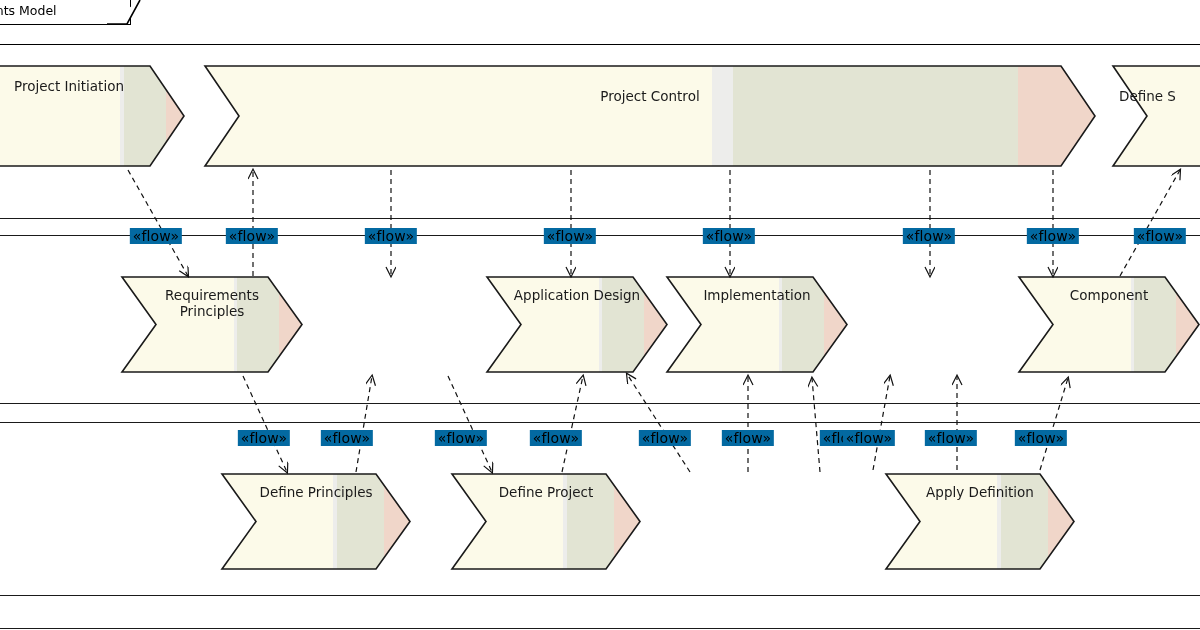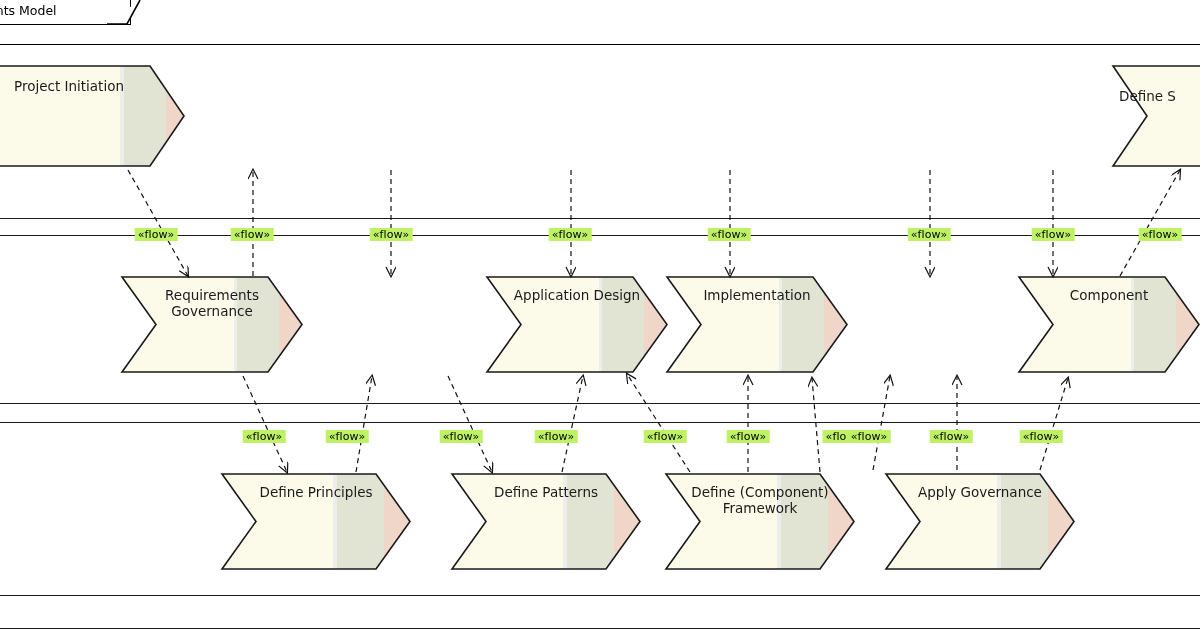--- a/index.html
+++ b/index.html
@@ -103,23 +103,23 @@
     color:#1a1a1a;
     white-space:pre-line;
     pointer-events:none;
   }
   .chev.tall .label{ top:12px; }
 
   
   .flowlbl{
     position:absolute;
     transform:translateX(-50%);
-    font-size:11px;
+    font-size:14px;
     color:#000;
-    background:#bef264;
+    background:#0369a1;
     padding:0 3px;
     white-space:nowrap;
     letter-spacing:.1px;
   }
 
   
   #connectors{
     position:absolute;
     left:0; top:0;
     width:1200px; height:630px;
@@ -155,20 +155,35 @@
       <div class="b-pink" style="flex:1 1 auto"></div>
     </div>
     <div class="outline">
       <svg viewBox="0 0 230 100" preserveAspectRatio="none">
         <polygon points="0,0 196,0 230,50 196,100 0,100 34,50" fill="none" stroke="#1a1a1a" stroke-width="1.6" vector-effect="non-scaling-stroke"></polygon>
       </svg>
     </div>
     <div class="label">Project Initiation</div>
   </div>
 
+  <div class="chev tall" style="left:205px; top:66px; width:890px; height:100px;">
+    <div class="shadow"></div>
+    <div class="fillbands">
+      <div class="b-cream" style="flex:0 0 57%"></div>
+      <div class="b-grey" style="flex:0 0 2.3%"></div>
+      <div class="b-sage" style="flex:0 0 32%"></div>
+      <div class="b-pink" style="flex:1 1 auto"></div>
+    </div>
+    <div class="outline">
+      <svg viewBox="0 0 890 100" preserveAspectRatio="none">
+        <polygon points="0,0 856,0 890,50 856,100 0,100 34,50" fill="none" stroke="#1a1a1a" stroke-width="1.6" vector-effect="non-scaling-stroke"></polygon>
+      </svg>
+    </div>
+    <div class="label" style="top:22px;">Project Control</div>
+  </div>
 
   <div class="chev tall" style="left:1113px; top:66px; width:230px; height:100px;">
     <div class="shadow"></div>
     <div class="fillbands">
       <div class="b-cream" style="flex:0 0 72%"></div>
 
     </div>
     <div class="outline">
       <svg viewBox="0 0 230 100" preserveAspectRatio="none">
         <polygon points="0,0 196,0 230,50 196,100 0,100 34,50" fill="none" stroke="#1a1a1a" stroke-width="1.6" vector-effect="non-scaling-stroke"></polygon>
@@ -184,21 +199,21 @@
       <div class="b-grey" style="flex:0 0 2%"></div>
       <div class="b-sage" style="flex:0 0 23%"></div>
       <div class="b-pink" style="flex:1 1 auto"></div>
     </div>
     <div class="outline">
       <svg viewBox="0 0 180 95" preserveAspectRatio="none">
         <polygon points="0,0 146,0 180,47.5 146,95 0,95 34,47.5" fill="none" stroke="#1a1a1a" stroke-width="1.6" vector-effect="non-scaling-stroke"></polygon>
       </svg>
     </div>
     <div class="label">Requirements
-Governance</div>
+Principles</div>
   </div>
 
 
   <div class="chev" style="left:667px; top:277px; width:180px; height:95px;">
     <div class="shadow"></div>
     <div class="fillbands">
       <div class="b-cream" style="flex:0 0 62%"></div>
       <div class="b-grey" style="flex:0 0 2%"></div>
       <div class="b-sage" style="flex:0 0 23%"></div>
       <div class="b-pink" style="flex:1 1 auto"></div>
@@ -266,54 +281,38 @@
       <div class="b-cream" style="flex:0 0 59%"></div>
       <div class="b-grey" style="flex:0 0 2%"></div>
       <div class="b-sage" style="flex:0 0 25%"></div>
       <div class="b-pink" style="flex:1 1 auto"></div>
     </div>
     <div class="outline">
       <svg viewBox="0 0 188 95" preserveAspectRatio="none">
         <polygon points="0,0 154,0 188,47.5 154,95 0,95 34,47.5" fill="none" stroke="#1a1a1a" stroke-width="1.6" vector-effect="non-scaling-stroke"></polygon>
       </svg>
     </div>
-    <div class="label">Define Patterns</div>
-  </div>
-
-  <div class="chev" style="left:666px; top:474px; width:188px; height:95px;">
+    <div class="label">Define Project</div>
+  </div>
+
+
+  <div class="chev" style="left:886px; top:474px; width:188px; height:95px;">
     <div class="shadow"></div>
     <div class="fillbands">
       <div class="b-cream" style="flex:0 0 59%"></div>
       <div class="b-grey" style="flex:0 0 2%"></div>
       <div class="b-sage" style="flex:0 0 25%"></div>
       <div class="b-pink" style="flex:1 1 auto"></div>
     </div>
     <div class="outline">
       <svg viewBox="0 0 188 95" preserveAspectRatio="none">
         <polygon points="0,0 154,0 188,47.5 154,95 0,95 34,47.5" fill="none" stroke="#1a1a1a" stroke-width="1.6" vector-effect="non-scaling-stroke"></polygon>
       </svg>
     </div>
-    <div class="label">Define (Component)
-Framework</div>
-  </div>
-
-  <div class="chev" style="left:886px; top:474px; width:188px; height:95px;">
-    <div class="shadow"></div>
-    <div class="fillbands">
-      <div class="b-cream" style="flex:0 0 59%"></div>
-      <div class="b-grey" style="flex:0 0 2%"></div>
-      <div class="b-sage" style="flex:0 0 25%"></div>
-      <div class="b-pink" style="flex:1 1 auto"></div>
-    </div>
-    <div class="outline">
-      <svg viewBox="0 0 188 95" preserveAspectRatio="none">
-        <polygon points="0,0 154,0 188,47.5 154,95 0,95 34,47.5" fill="none" stroke="#1a1a1a" stroke-width="1.6" vector-effect="non-scaling-stroke"></polygon>
-      </svg>
-    </div>
-    <div class="label">Apply Governance</div>
+    <div class="label">Apply Definition</div>
   </div>
 
   <svg id="connectors" viewBox="0 0 1200 630">
     <defs>
       <marker id="ohead" markerWidth="14" markerHeight="14" refX="10" refY="5" orient="auto" markerUnits="userSpaceOnUse">
         <path d="M1,0 L11,5 L1,10" fill="none" stroke="#111" stroke-width="1.2"></path>
       </marker>
     </defs>
     <g stroke="#111" stroke-width="1.2" fill="none" stroke-dasharray="5,4" marker-end="url(#ohead)">
 

